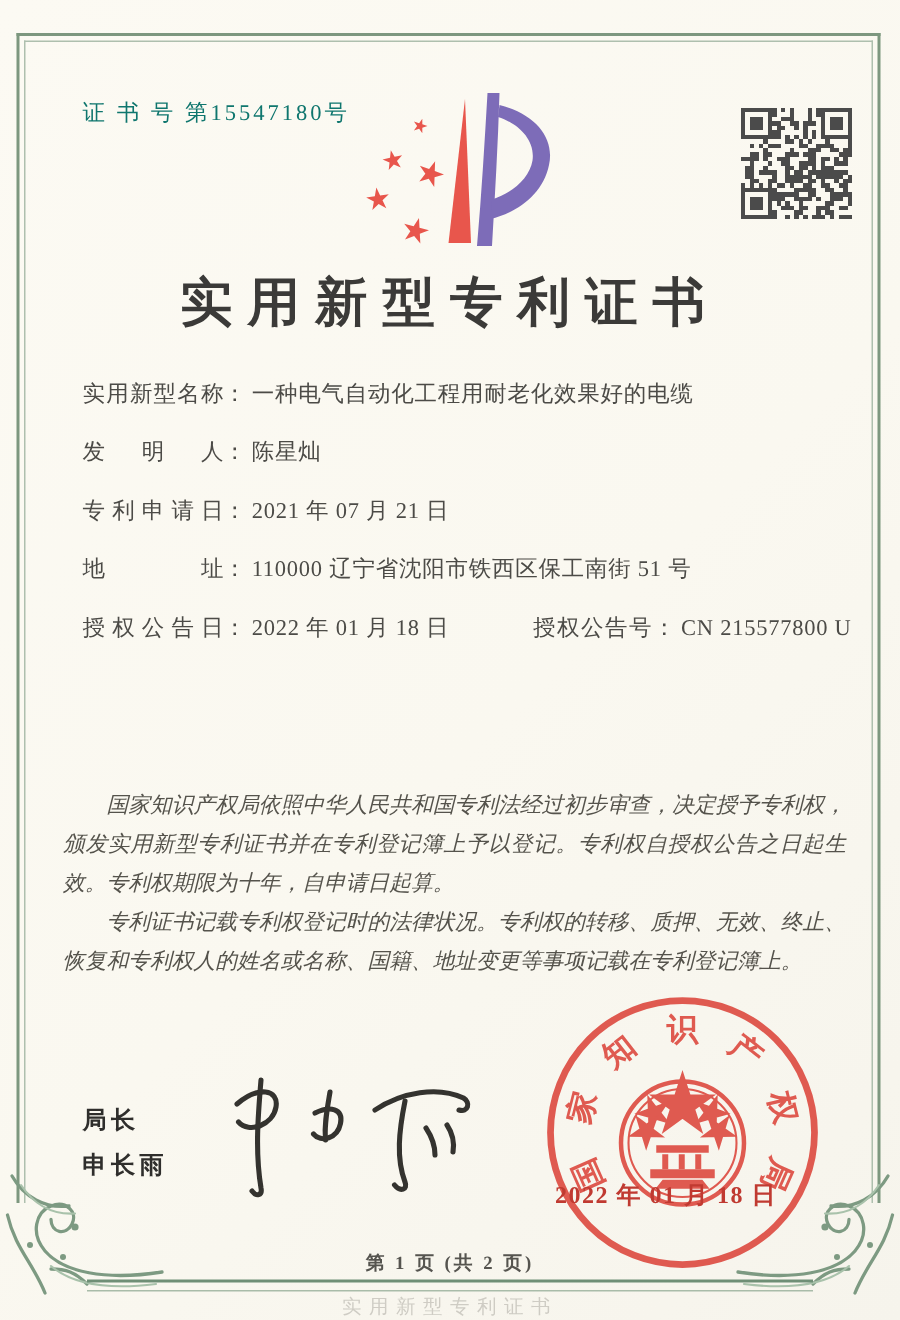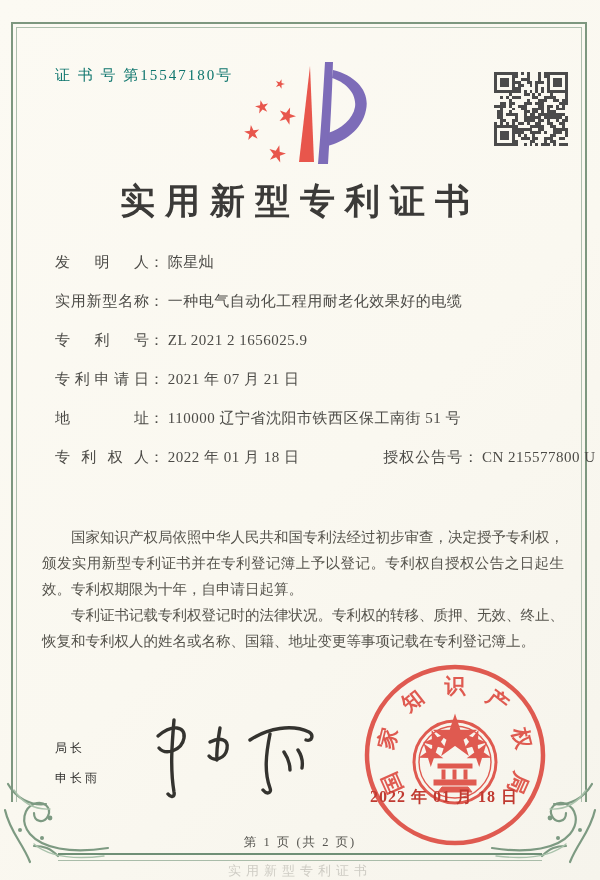--- a/index.html
+++ b/index.html
@@ -33,44 +33,45 @@
   .qr{position:absolute;left:494px;top:72px;width:74px;height:74px;}
   .title{
     position:absolute;left:0;right:0;top:178px;text-align:center;
     font-size:35px;letter-spacing:10px;color:#3b3a38;font-weight:600;
   }
   
   .fields{position:absolute;left:55px;right:32px;top:253px;font-size:15px;color:#4c4b47;}
   .frow{height:22px;margin-bottom:17px;white-space:nowrap;}
   .flabel{display:inline-block;width:94px;text-align:justify;text-align-last:justify;vertical-align:top;}
   .fval{letter-spacing:0.5px;}
-  .grant-right{margin-left:80px;}
+  .grant-right{margin-left:52px;}
   .grant-right .flabel{width:auto;text-align-last:auto;letter-spacing:1px;}
   
   .paras{
     position:absolute;left:42px;right:36px;top:524px;
     font-size:14.5px;line-height:26px;text-align:justify;color:#55534c;
+    font-style:italic;
   }
   .paras p{margin:0;text-indent:2em;}
   
   .signer{
     position:absolute;left:55px;top:733px;
     font-family:"Liberation Sans","DejaVu Sans",sans-serif;
-    font-size:12px;color:#2f2e2c;letter-spacing:3px;line-height:30px;font-weight:400;
+    font-size:16px;color:#2f2e2c;letter-spacing:3px;line-height:30px;font-weight:700;
   }
   .signature{position:absolute;left:146px;top:710px;}
   .seal{position:absolute;left:362px;top:662px;width:186px;height:186px;opacity:.9;}
   .seal-date{
     position:absolute;left:370px;top:787px;font-size:16px;color:#c03a31;
     letter-spacing:1px;white-space:nowrap;font-weight:600;
   }
   
   .page-no{
     position:absolute;left:0;right:0;top:834px;text-align:center;
-    font-size:12.5px;letter-spacing:2px;color:#55544f;
+    font-size:12.5px;letter-spacing:2px;color:#55544f;font-weight:bold;
   }
   .ghost-title{
     position:absolute;left:0;right:0;top:862px;text-align:center;
     font-size:13px;letter-spacing:5px;color:rgba(140,138,128,.38);
     filter:blur(.4px);
   }
 </style>
 </head>
 <body>
 
@@ -475,42 +476,38 @@
       <rect x="22" y="24" width="1" height="1" fill="#4b4b4b"></rect>
       <rect x="23" y="24" width="1" height="1" fill="#4b4b4b"></rect>
       <rect x="24" y="24" width="1" height="1" fill="#4b4b4b"></rect>
     </svg>
 </div>
 
 <div class="title">实用新型专利证书</div>
 
 <div class="fields">
   <div class="frow">
-    <span class="flabel">发明人</span><span>：</span>
-    <span class="fval">陈星灿</span>
-  </div>
-  <div class="frow">
     <span class="flabel">实用新型名称</span><span>：</span>
     <span class="fval">一种电气自动化工程用耐老化效果好的电缆</span>
   </div>
   <div class="frow">
-    <span class="flabel">专利号</span><span>：</span>
-    <span class="fval">ZL 2021 2 1656025.9</span>
+    <span class="flabel">发明人</span><span>：</span>
+    <span class="fval">陈星灿</span>
   </div>
   <div class="frow">
     <span class="flabel">专利申请日</span><span>：</span>
     <span class="fval">2021 年 07 月 21 日</span>
   </div>
   <div class="frow">
     <span class="flabel">地址</span><span>：</span>
     <span class="fval">110000  辽宁省沈阳市铁西区保工南街 51 号</span>
   </div>
   <div class="frow">
     <span>
-      <span class="flabel">专利权人</span><span>：</span>
+      <span class="flabel">授权公告日</span><span>：</span>
       <span class="fval">2022 年 01 月 18 日</span>
     </span>
     <span class="grant-right">
       <span class="flabel">授权公告号</span><span>：</span>
       <span class="fval">CN 215577800 U</span>
     </span>
   </div>
 </div>
 
 <div class="paras">

